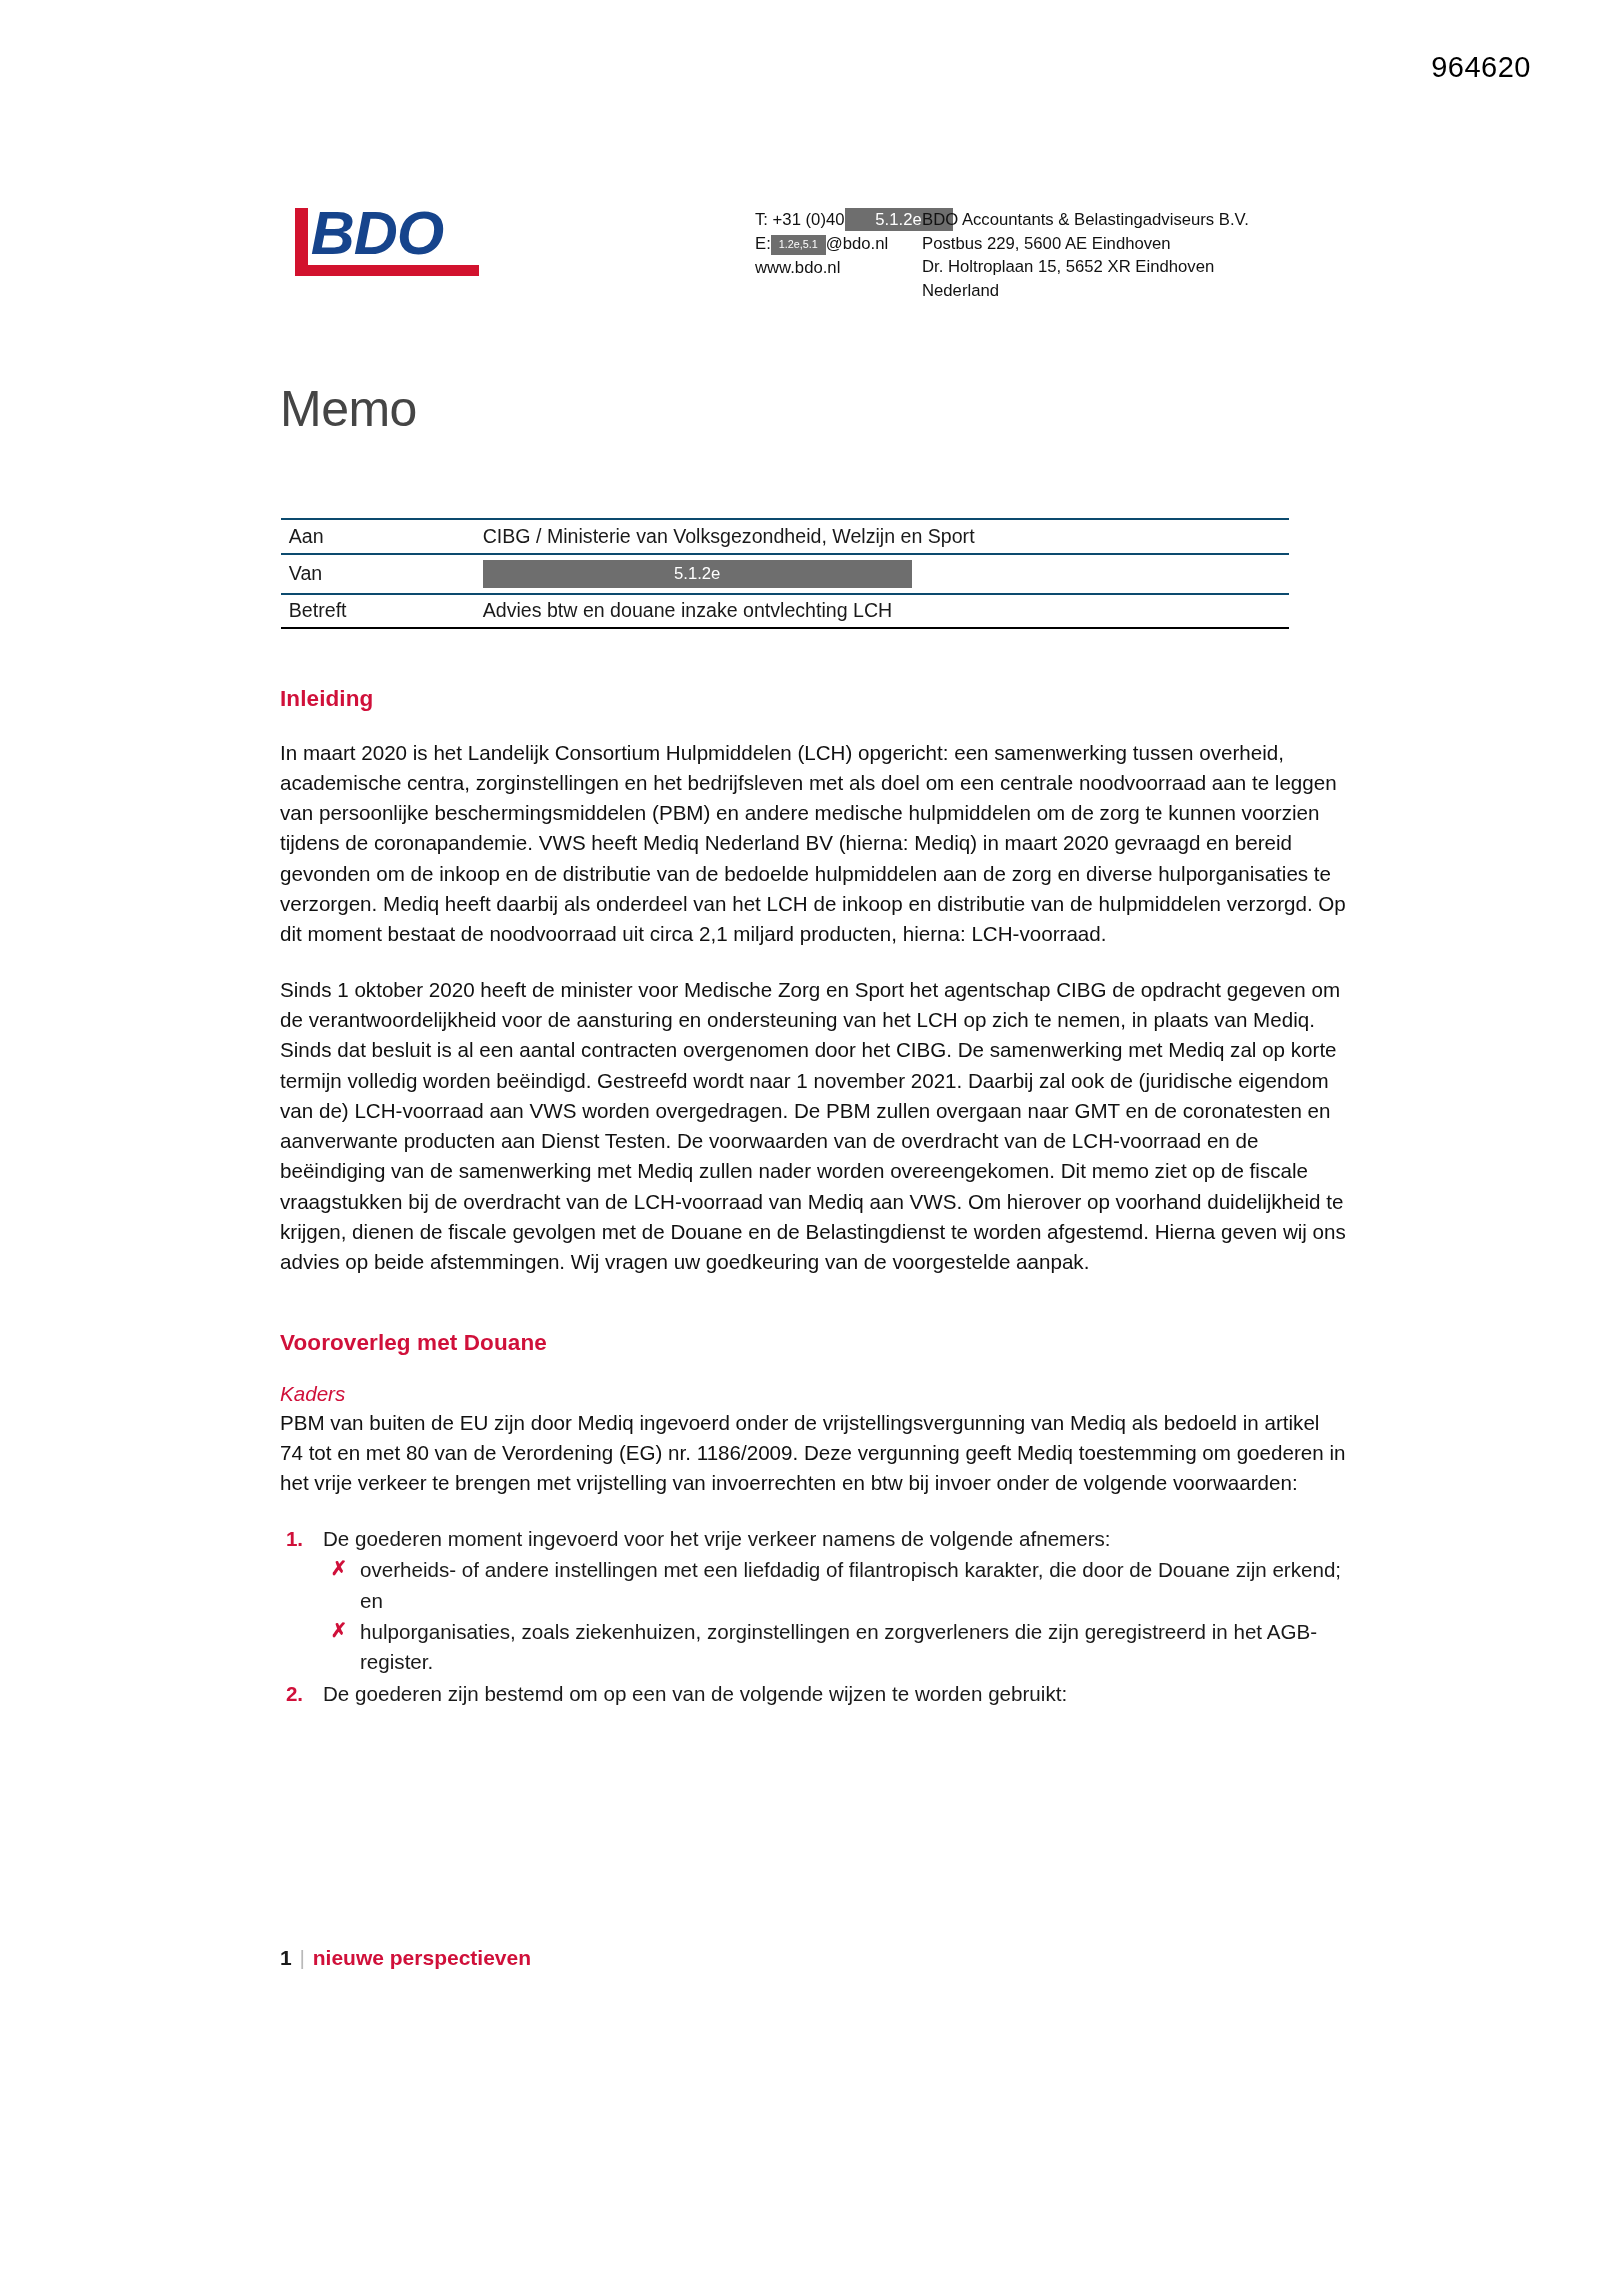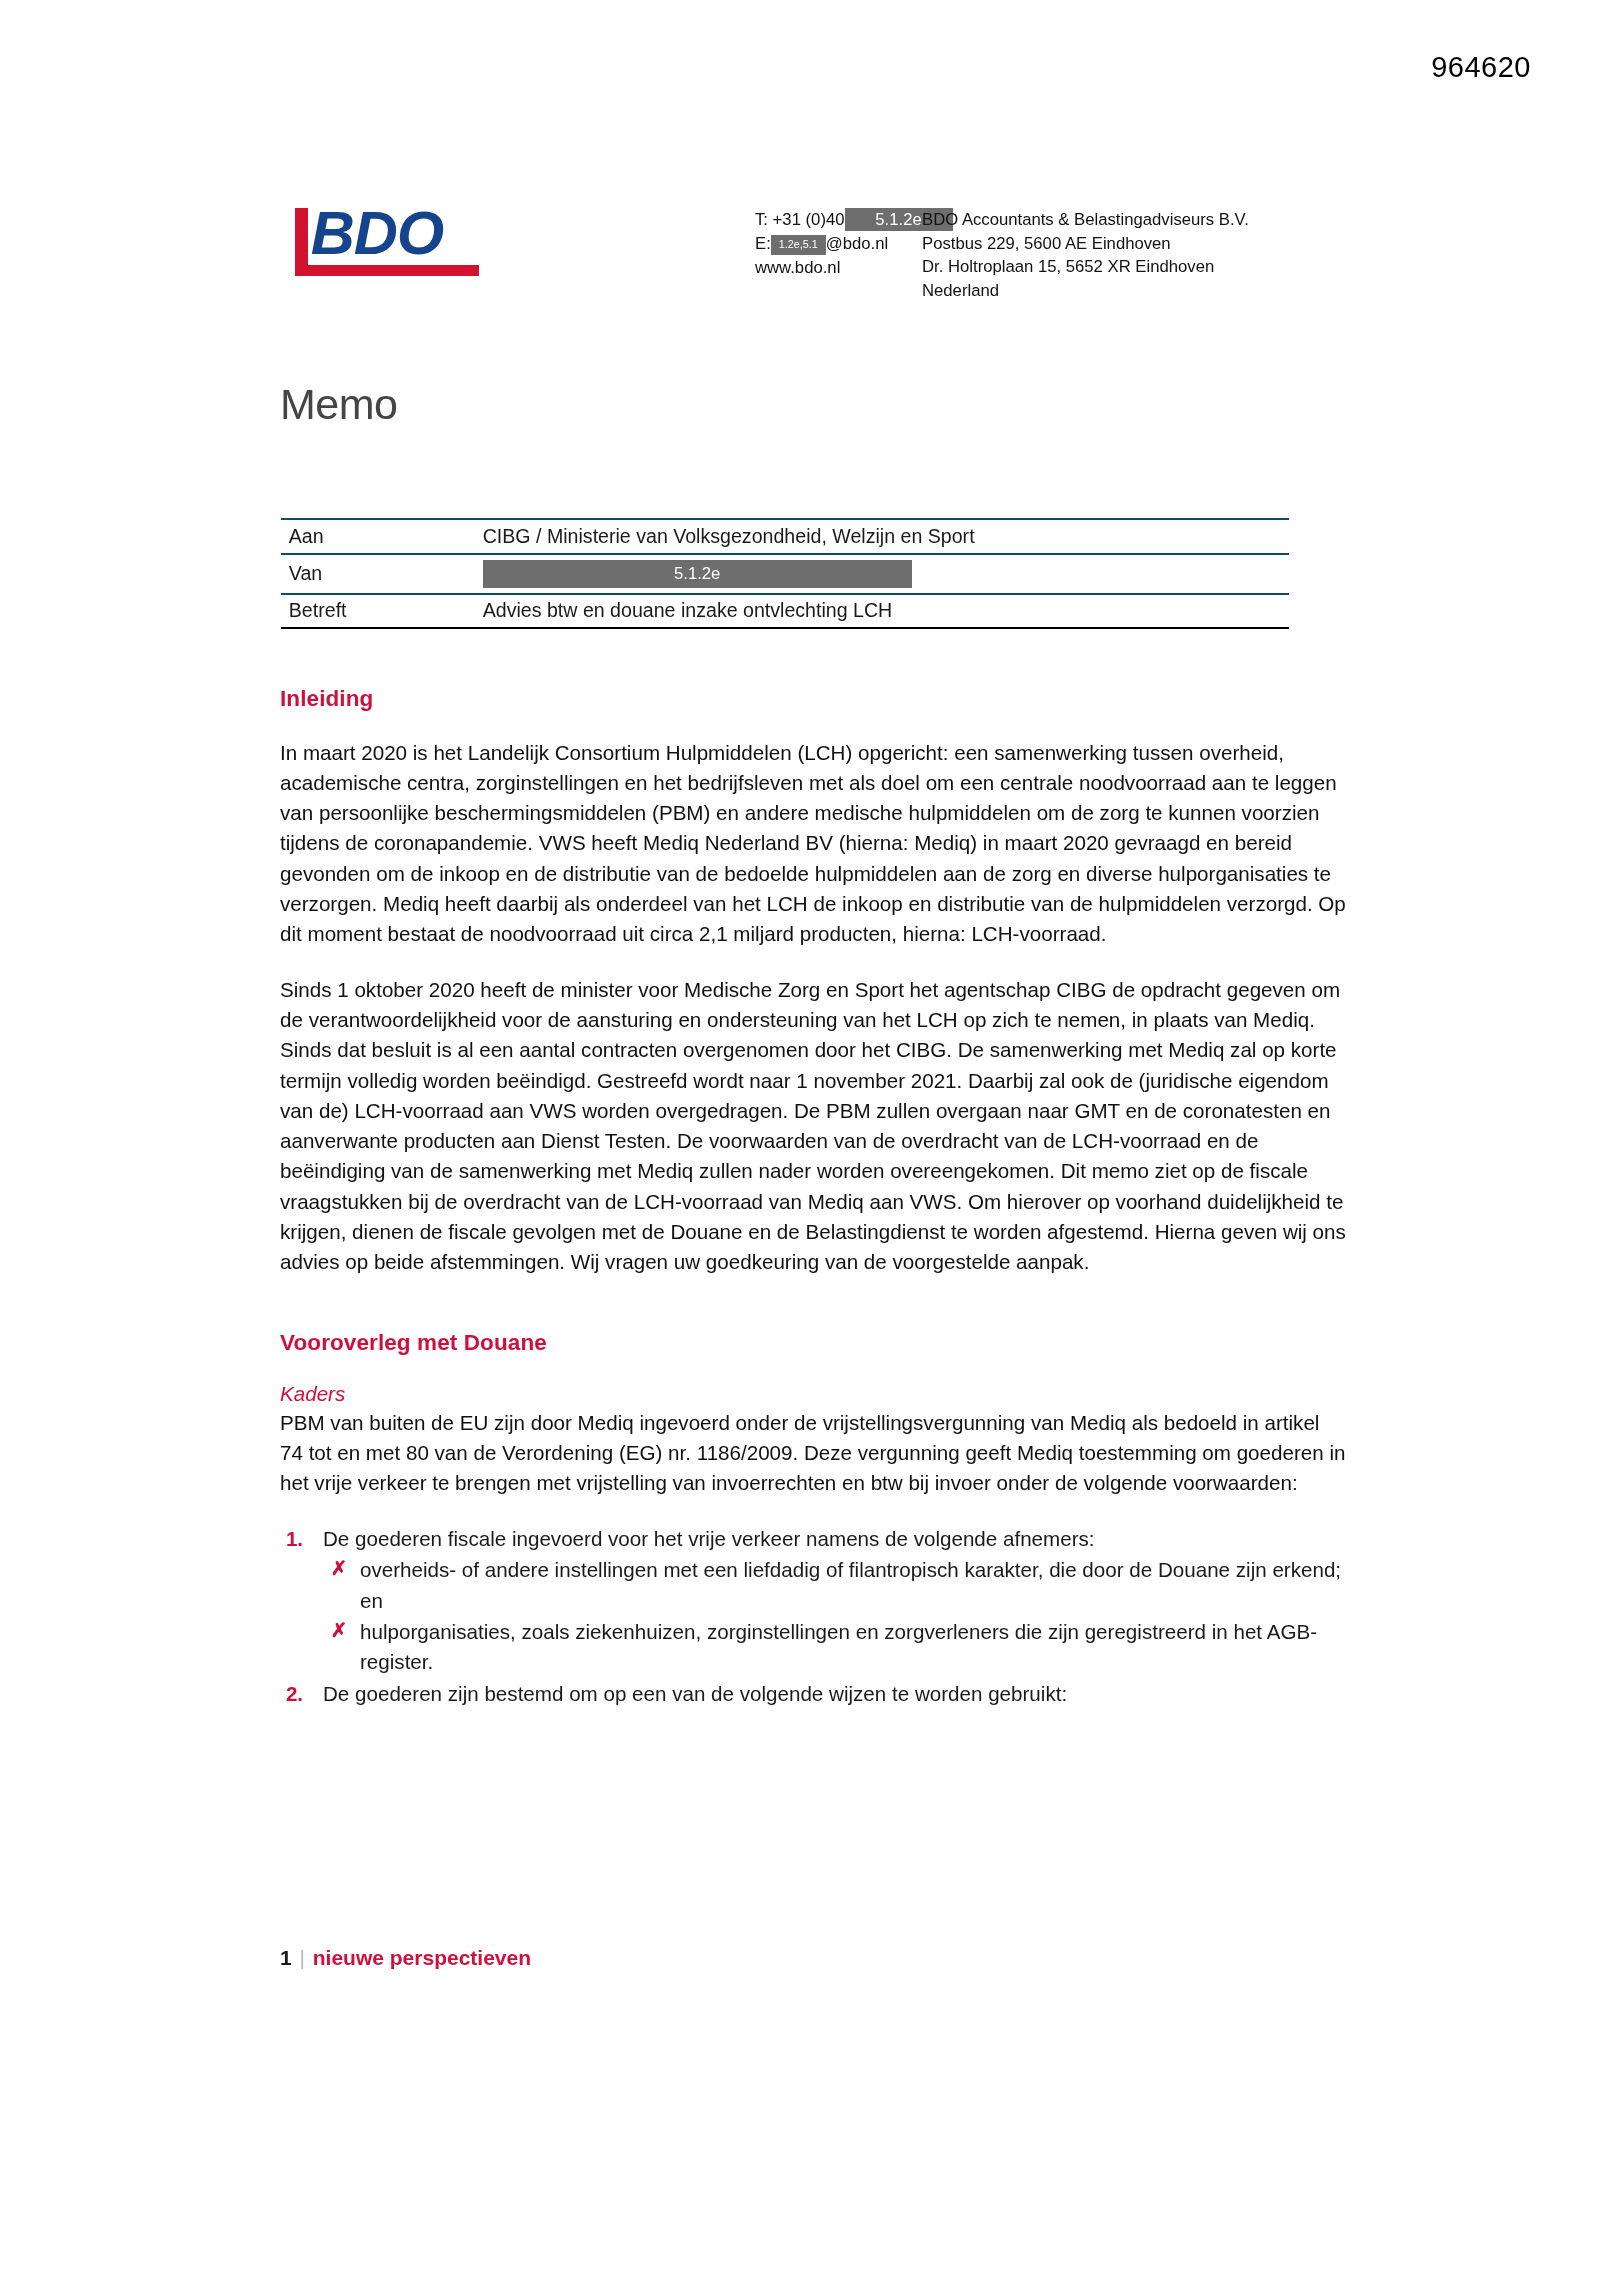--- a/index.html
+++ b/index.html
@@ -103,21 +103,21 @@
     font-size: 10.8px;
     position: relative;
     top: 0px;
   }
 
   
   .memo-title {
     position: absolute;
     left: 280px;
     top: 380px;
-    font-size: 43px;
+    font-size: 50px;
     color: #454545;
     letter-spacing: -0.5px;
   }
 
   
   .meta-table {
     position: absolute;
     left: 281px;
     top: 518px;
     width: 1008px;
@@ -292,21 +292,21 @@
 
     <h2 class="section">Vooroverleg met Douane</h2>
 
     <h3 class="subsection">Kaders</h3>
 
     <p class="body-par">PBM van buiten de EU zijn door Mediq ingevoerd onder de vrijstellingsvergunning van Mediq als bedoeld in artikel 74 tot en met 80 van de Verordening (EG) nr. 1186/2009. Deze vergunning geeft Mediq toestemming om goederen in het vrije verkeer te brengen met vrijstelling van invoerrechten en btw bij invoer onder de volgende voorwaarden:</p>
 
     <ol class="num-list">
       <li>
         <span class="num">1.</span>
-        <span>De goederen fiscale ingevoerd voor het vrije verkeer namens de volgende afnemers:</span>
+        <span>De goederen moment ingevoerd voor het vrije verkeer namens de volgende afnemers:</span>
         <ul class="sub-list">
           <li>
             <span class="xbullet">✗</span>
             <span>overheids- of andere instellingen met een liefdadig of filantropisch karakter, die door de Douane zijn erkend; en</span>
           </li>
           <li>
             <span class="xbullet">✗</span>
             <span>hulporganisaties, zoals ziekenhuizen, zorginstellingen en zorgverleners die zijn geregistreerd in het AGB-register.</span>
           </li>
         </ul>

